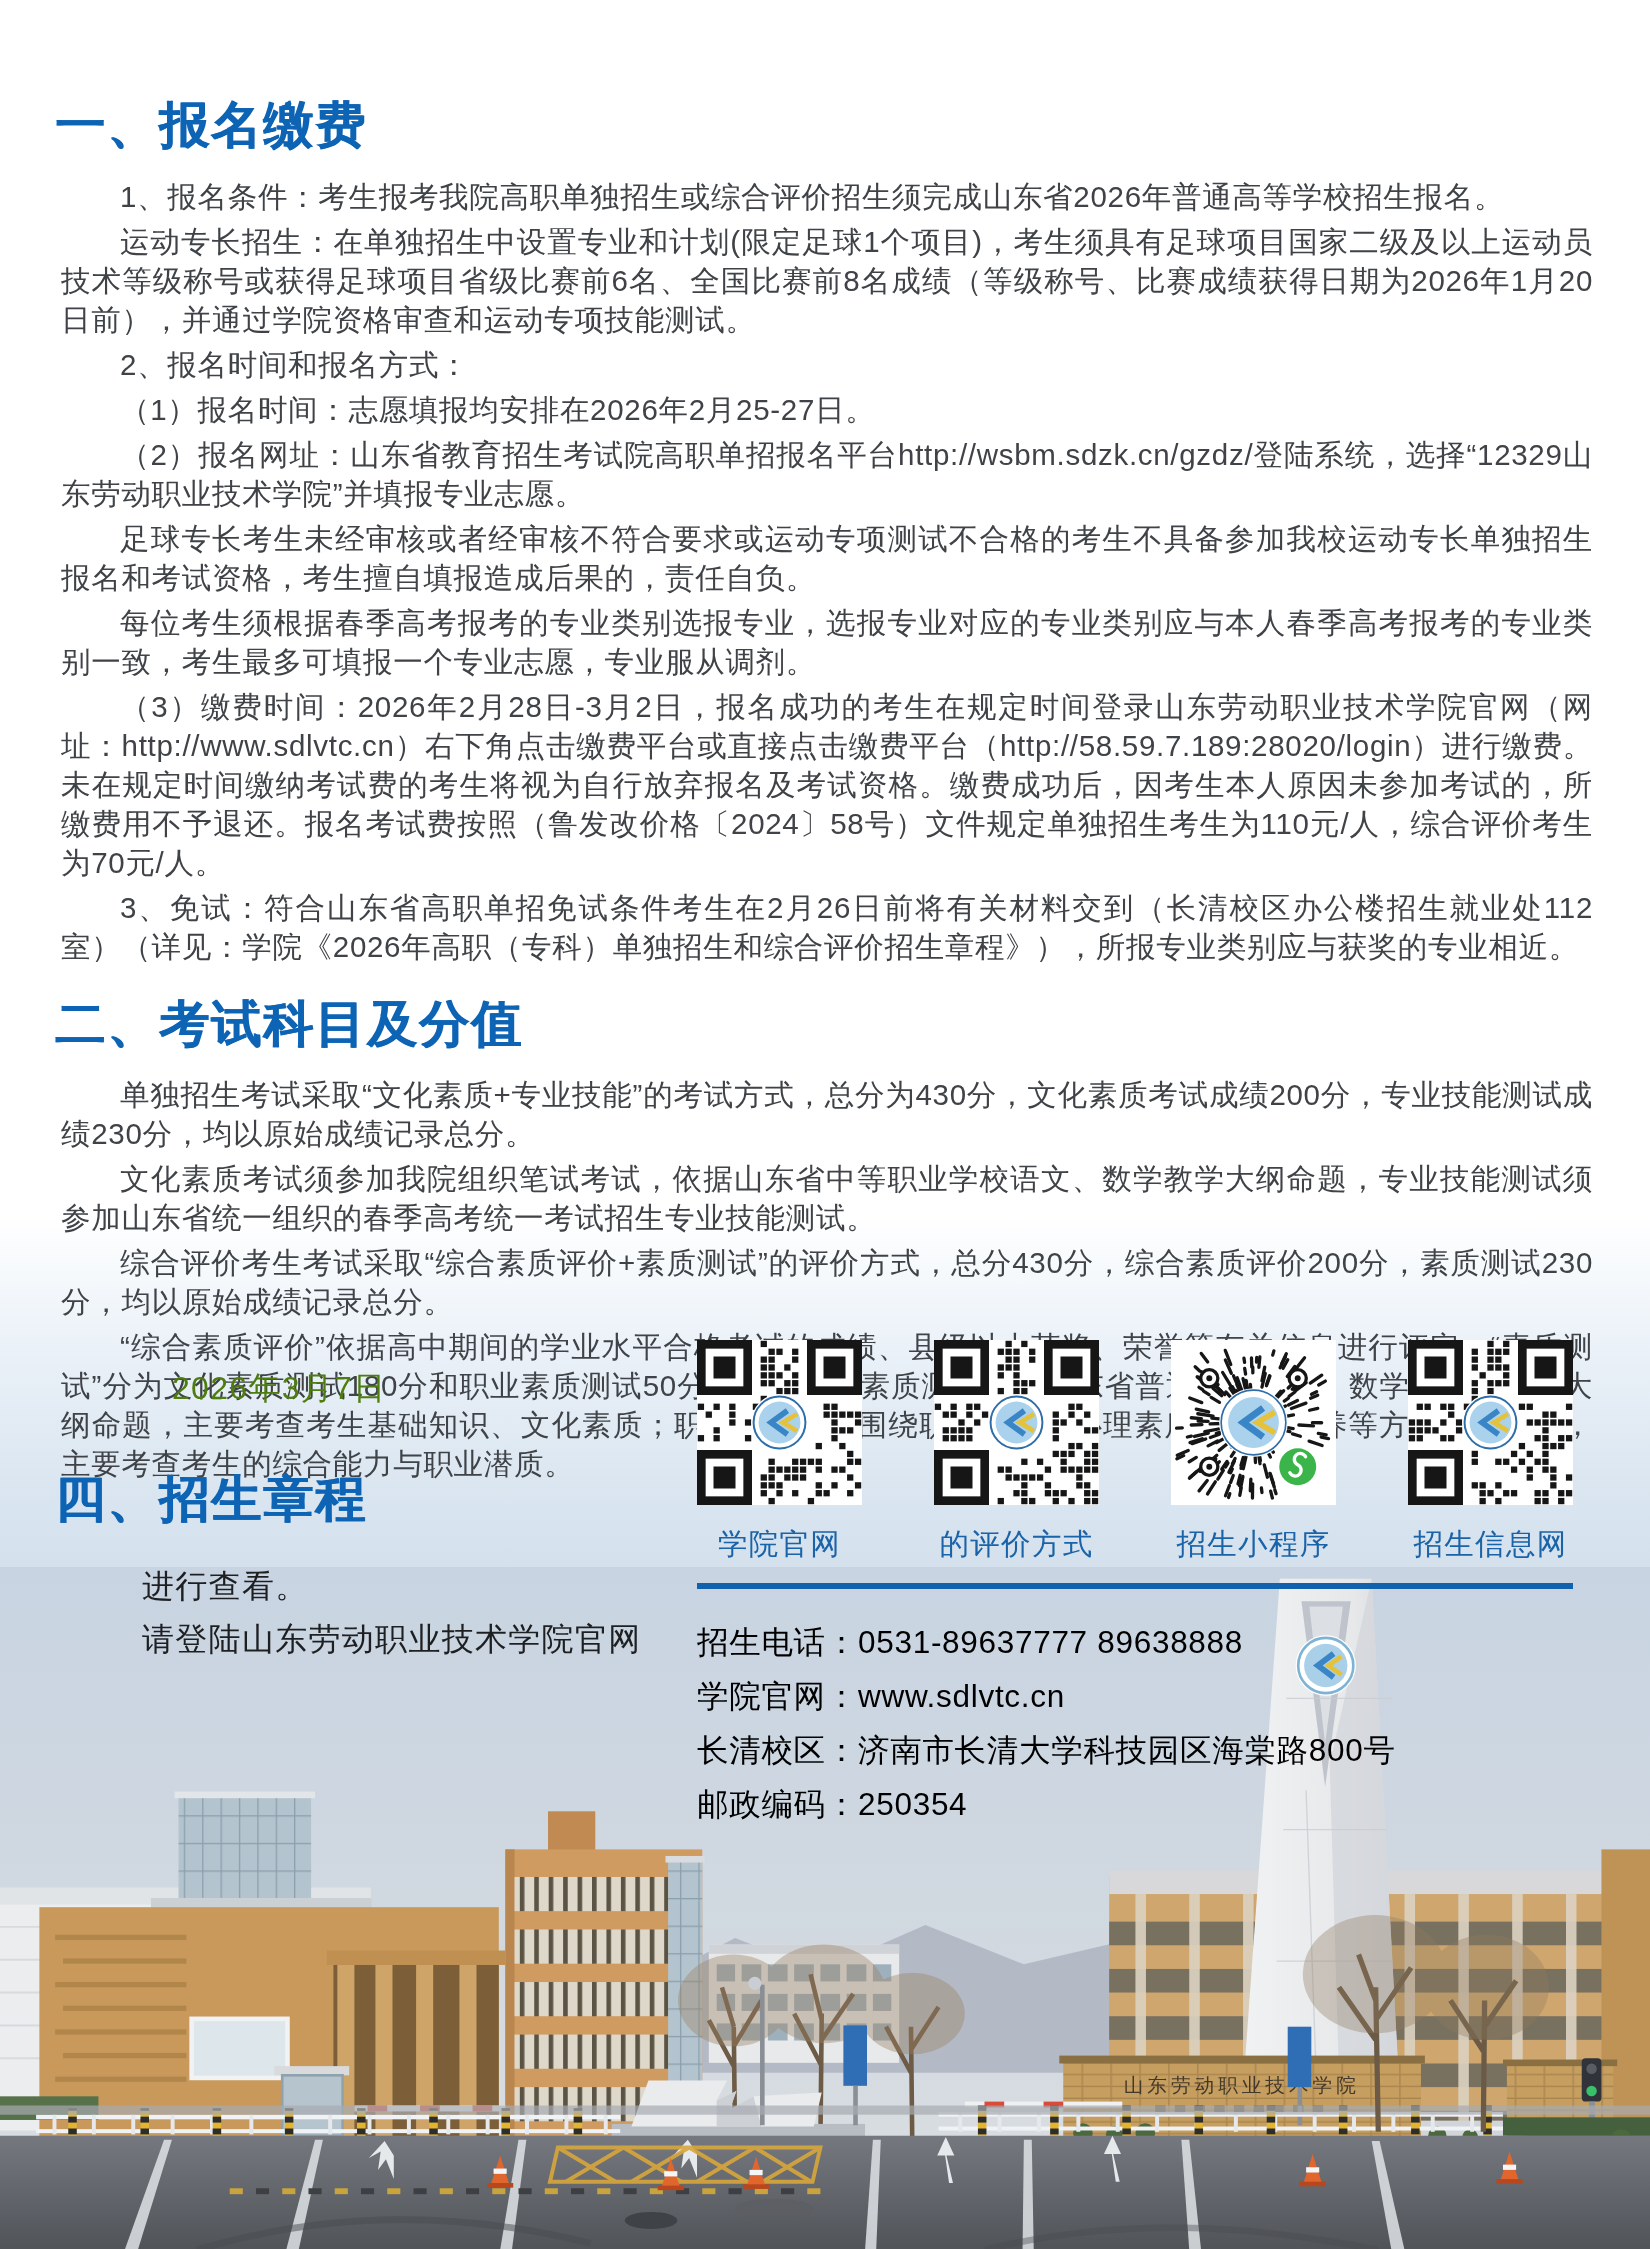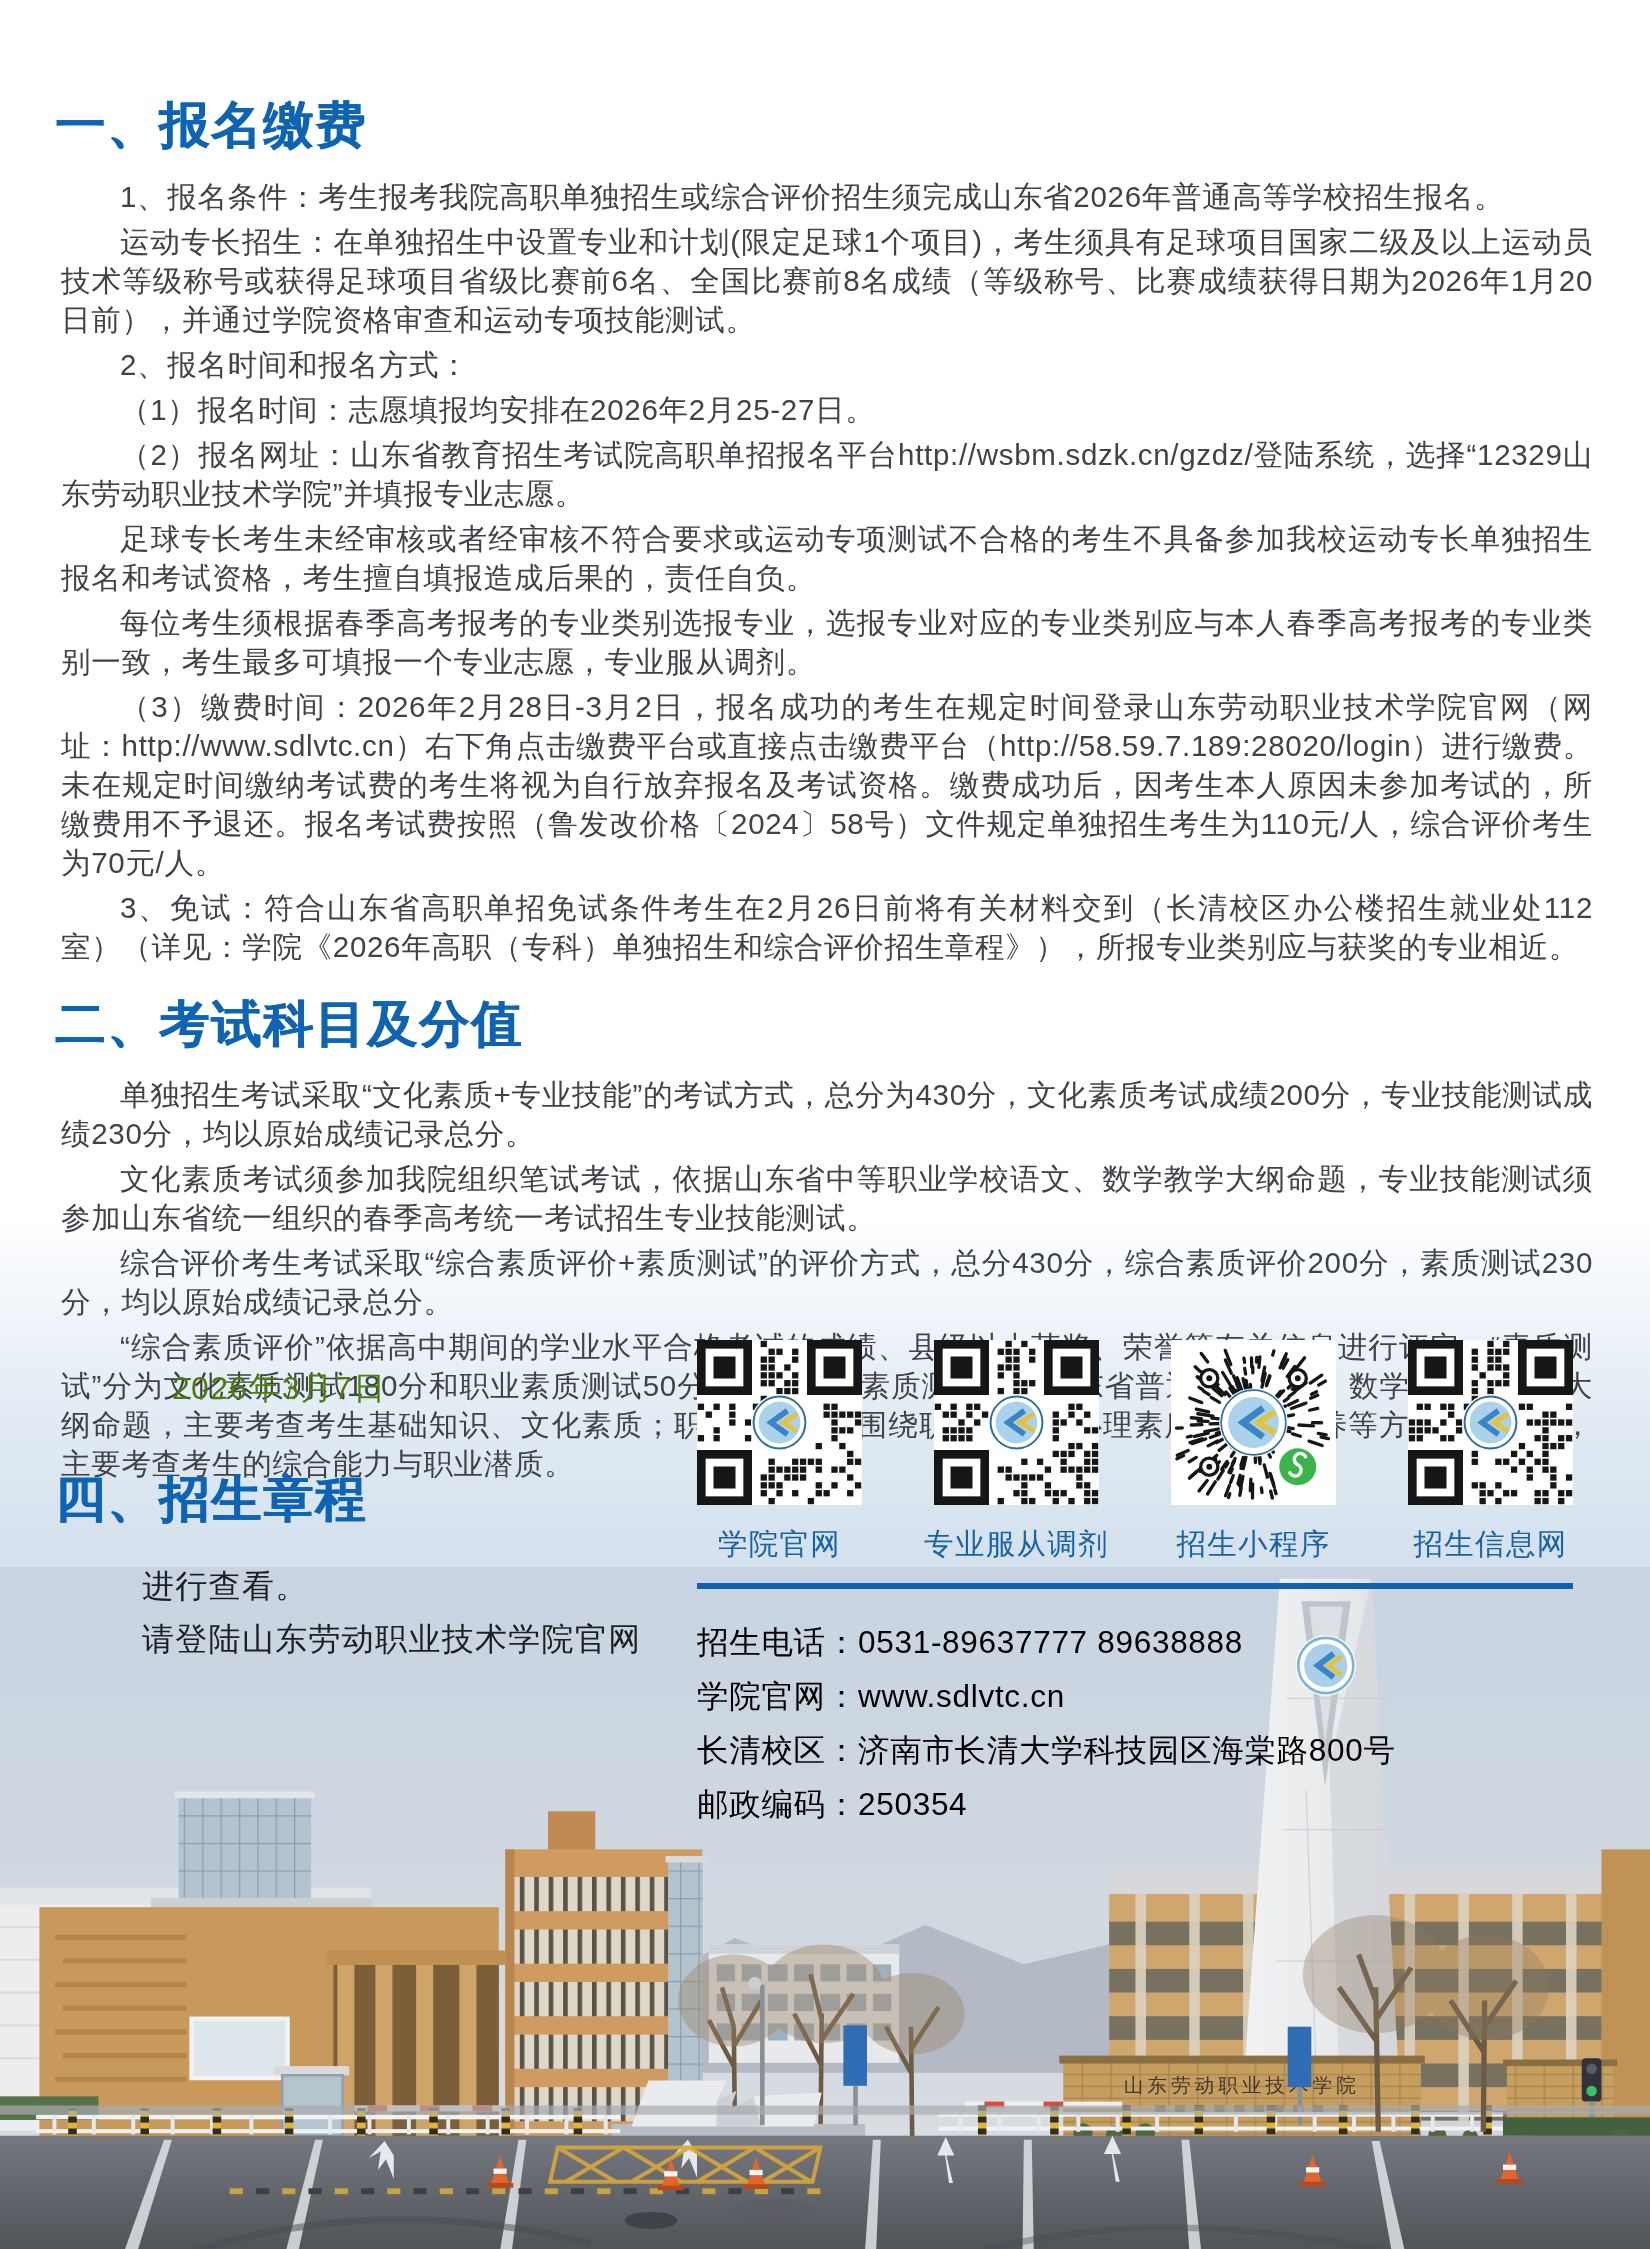--- a/index.html
+++ b/index.html
@@ -289,21 +289,21 @@
             <rect x="0" y="140" width="70" height="70" fill="#161616"></rect>
             <rect x="11" y="151" width="48" height="48" fill="#ffffff"></rect>
             <rect x="21" y="161" width="28" height="28" fill="#161616"></rect>
             <circle cx="105" cy="105" r="36" fill="#ffffff"></circle>
             <circle cx="105" cy="105" r="33" fill="none" stroke="#2e6da8" stroke-width="2.5"></circle>
             <circle cx="105" cy="105" r="26.64" fill="#aad2ec"></circle>
             <path d="M115.08,89.88 L94.2,105 L115.08,120.12" stroke="#3a85c6" stroke-width="7.2" fill="none"></path>
             <path d="M127.32,94.2 L109.32,105 L127.32,115.8" stroke="#e5c23c" stroke-width="6.12" fill="none"></path>
           </svg>
         </div>
-      <div class="qr-label">专业服从调剂</div>
+      <div class="qr-label">的评价方式</div>
     </div>
     <div class="qr-item">
       <div class="qr-card">
           <svg viewBox="0 0 250 250">
             <rect x="0" y="0" width="250" height="250" fill="#ffffff"></rect>
             <line x1="113.05687394197372" y1="51.68303028793733" x2="111.64536650385432" y2="43.01800845143049" stroke="#161616" stroke-width="5" stroke-linecap="round"></line>
             <line x1="59.67207680553376" y1="61.279534544445596" x2="46.00834578169908" y2="47.952013047910455" stroke="#161616" stroke-width="5" stroke-linecap="round"></line>
             <line x1="156.26862000920556" y1="92.10673643148246" x2="170.73470326283183" y2="76.88902969784473" stroke="#161616" stroke-width="5" stroke-linecap="round"></line>
             <line x1="89.04737914894224" y1="66.7267281574329" x2="78.26200066800308" y2="49.24540753971081" stroke="#161616" stroke-width="5" stroke-linecap="round"></line>
             <line x1="71.32469246027851" y1="67.44081374464884" x2="65.9050360589991" y2="61.62899772458423" stroke="#161616" stroke-width="5" stroke-linecap="round"></line>

